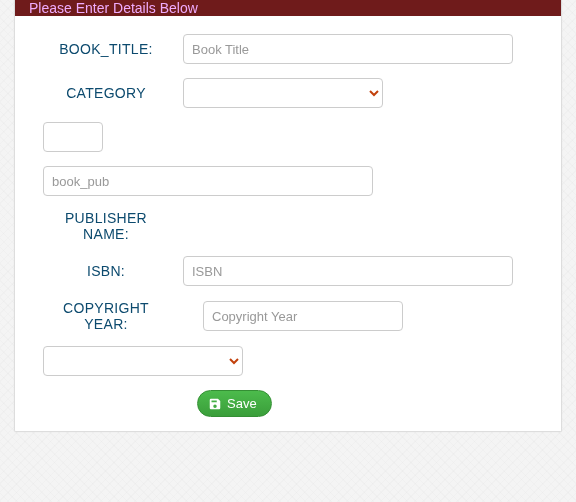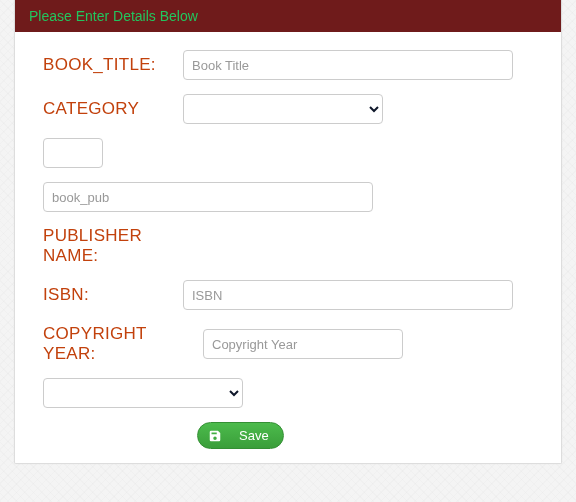--- a/index.html
+++ b/index.html
@@ -16,48 +16,48 @@
   .panel {
     margin: 0 14px;
     background: #fff;
     border: 1px solid #ddd;
     border-top: none;
     border-radius: 0 0 2px 2px;
     box-shadow: 0 0 2px rgba(0,0,0,0.05);
   }
   .panel-header {
     background: #6f1b1b;
-    color: #22c55e;
-    padding: 8px 14px;
+    color: #f0abfc;
+    padding: 0 14px;
     font-size: 14px;
     font-weight: 400;
   }
   .form-body {
     padding: 18px 28px 14px 28px;
   }
   .form-row {
     display: flex;
     align-items: center;
     margin-bottom: 14px;
   }
   .form-label {
     width: 140px;
-    text-align: left;
+    text-align: center;
     padding-right: 14px;
-    font-size: 17px;
-    color: #c2410c;
+    font-size: 14px;
+    color: #0c4a6e;
     letter-spacing: 0.3px;
   }
   .form-control {
     height: 30px;
     border: 1px solid #ccc;
     border-radius: 4px;
     padding: 4px 8px;
     font-size: 13px;
-    color: #0f172a;
+    color: #c2410c;
     background: #fff;
   }
   .form-control::placeholder { color: #999; }
   .w-full { width: 330px; }
   .w-select { width: 200px; }
   .w-small { width: 60px; }
   .w-med { width: 200px; margin-left: 20px; }
   select.form-control {
     appearance: auto;
     padding: 4px 4px;
@@ -68,21 +68,21 @@
   .btn-save {
     background: #3fa43f;
     background: linear-gradient(#4cbb4c, #3a9e3a);
     border: 1px solid #348f34;
     color: #fff;
     border-radius: 16px;
     padding: 5px 14px 5px 10px;
     font-size: 13px;
     display: inline-flex;
     align-items: center;
-    gap: 17px;
+    gap: 5px;
     cursor: pointer;
   }
 </style>
 </head>
 <body>
 
 <div class="panel">
   <div class="panel-header">
     <span>Please Enter Details Below</span>
   </div>

